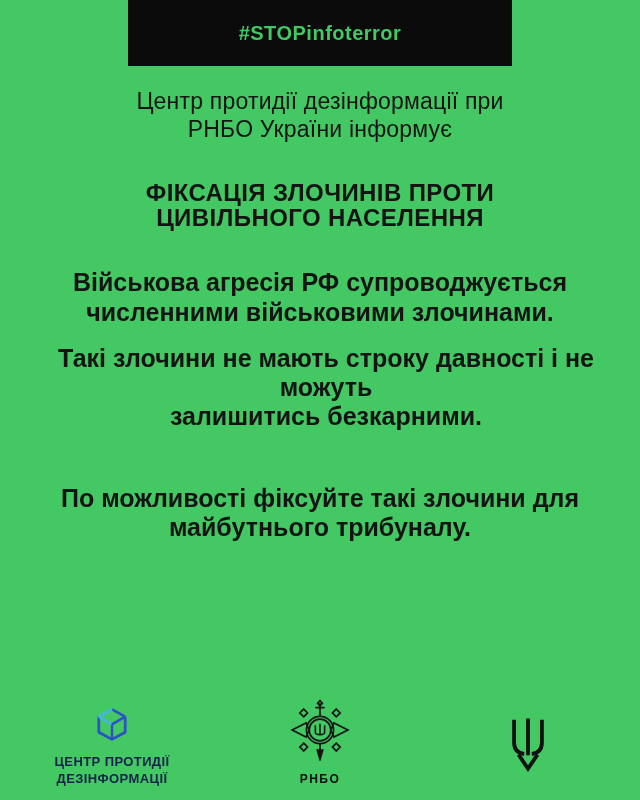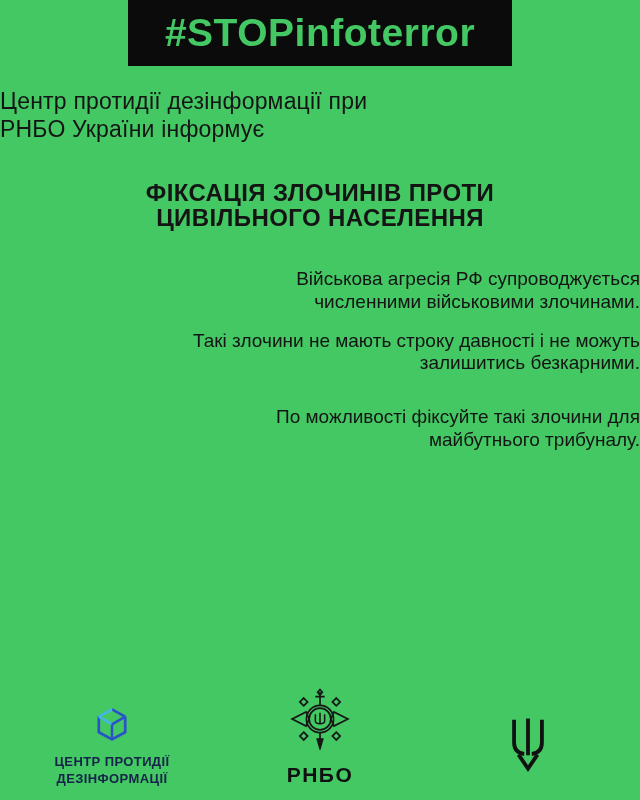--- a/index.html
+++ b/index.html
@@ -14,55 +14,56 @@
   .poster { width: 640px; height: 800px; position: relative; }
 
   .banner {
     width: 384px; height: 66px;
     margin: 0 auto;
     background: #0b0b0b;
     display: flex; align-items: center; justify-content: center;
   }
   .banner-text {
     color: #43c863;
-    font-size: 39px;
+    font-size: 20px;
     font-weight: 800;
     letter-spacing: 0.5px;
   }
 
   .pre { white-space: pre-line; }
 
   .header-text {
     margin-top: 21px;
+    text-align: center;
     font-size: 23px;
     font-weight: 500;
     line-height: 1.22;
     letter-spacing: 0.2px;
   }
 
   .main-title {
     margin: 37px auto 0;
     max-width: 560px;
     text-align: center;
     font-size: 24px;
     font-weight: 800;
     line-height: 1.05;
     letter-spacing: 0.4px;
   }
 
   .body-para {
     margin: 0 auto;
-    text-align: right;
-    font-size: 19px;
-    font-weight: 400;
+    text-align: center;
+    font-size: 25px;
+    font-weight: 700;
     line-height: 1.17;
   }
   .p1 { margin-top: 38px; }
   .p2 { margin-top: 17px; padding-left: 12px; }
-  .p3 { margin-top: 32px; }
+  .p3 { margin-top: 52px; }
 
   .footer {
     position: absolute;
     left: 0; right: 0; bottom: 0;
     height: 104px;
     display: flex;
     align-items: flex-end;
     padding: 0 8px 12px;
     box-sizing: border-box;
   }
@@ -78,21 +79,21 @@
     font-size: 13px;
     font-weight: 700;
     line-height: 1.3;
     letter-spacing: 0.4px;
     text-align: center;
     white-space: pre-line;
   }
   .cpd-label { color: #15224a; }
   .nr-label  { color: #101010; }
   .rnbo-label {
-    font-size: 21px;
+    font-size: 12px;
     font-weight: 700;
     letter-spacing: 1.5px;
     color: #101010;
     margin-top: 3px;
   }
   .trident-wrap { margin-bottom: 12px; }
 </style>
 </head>
 <body>
 

